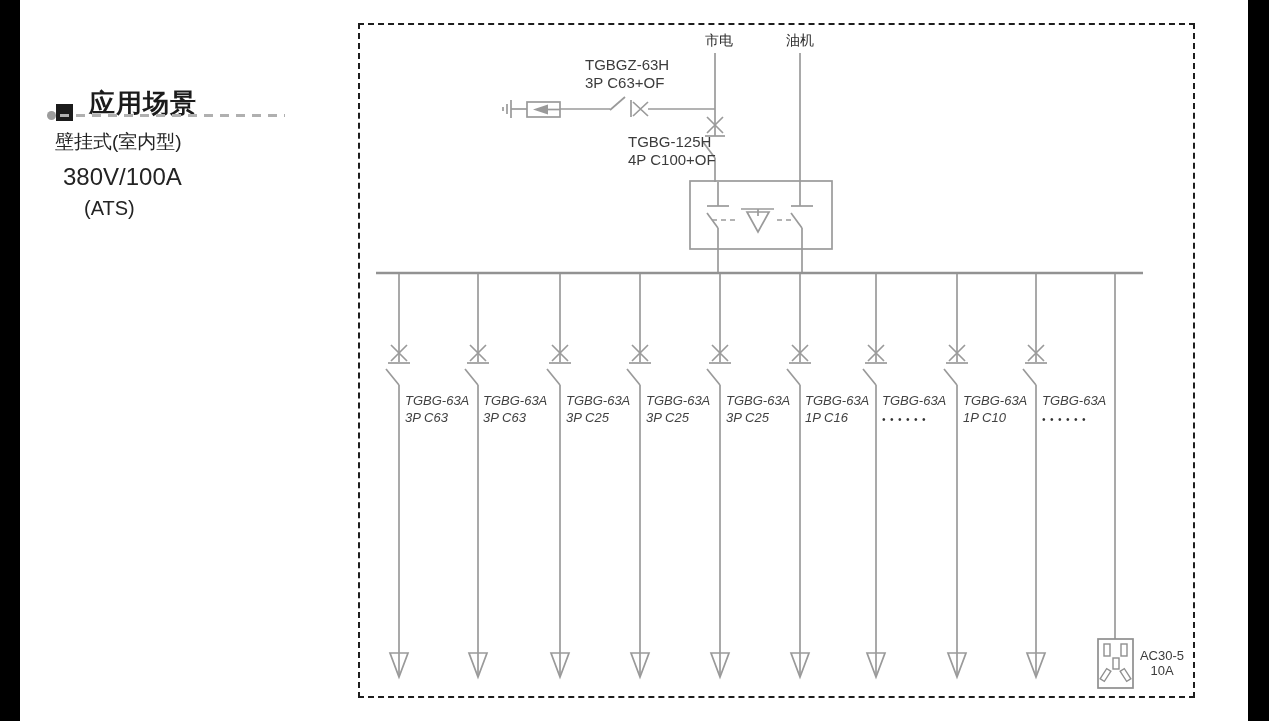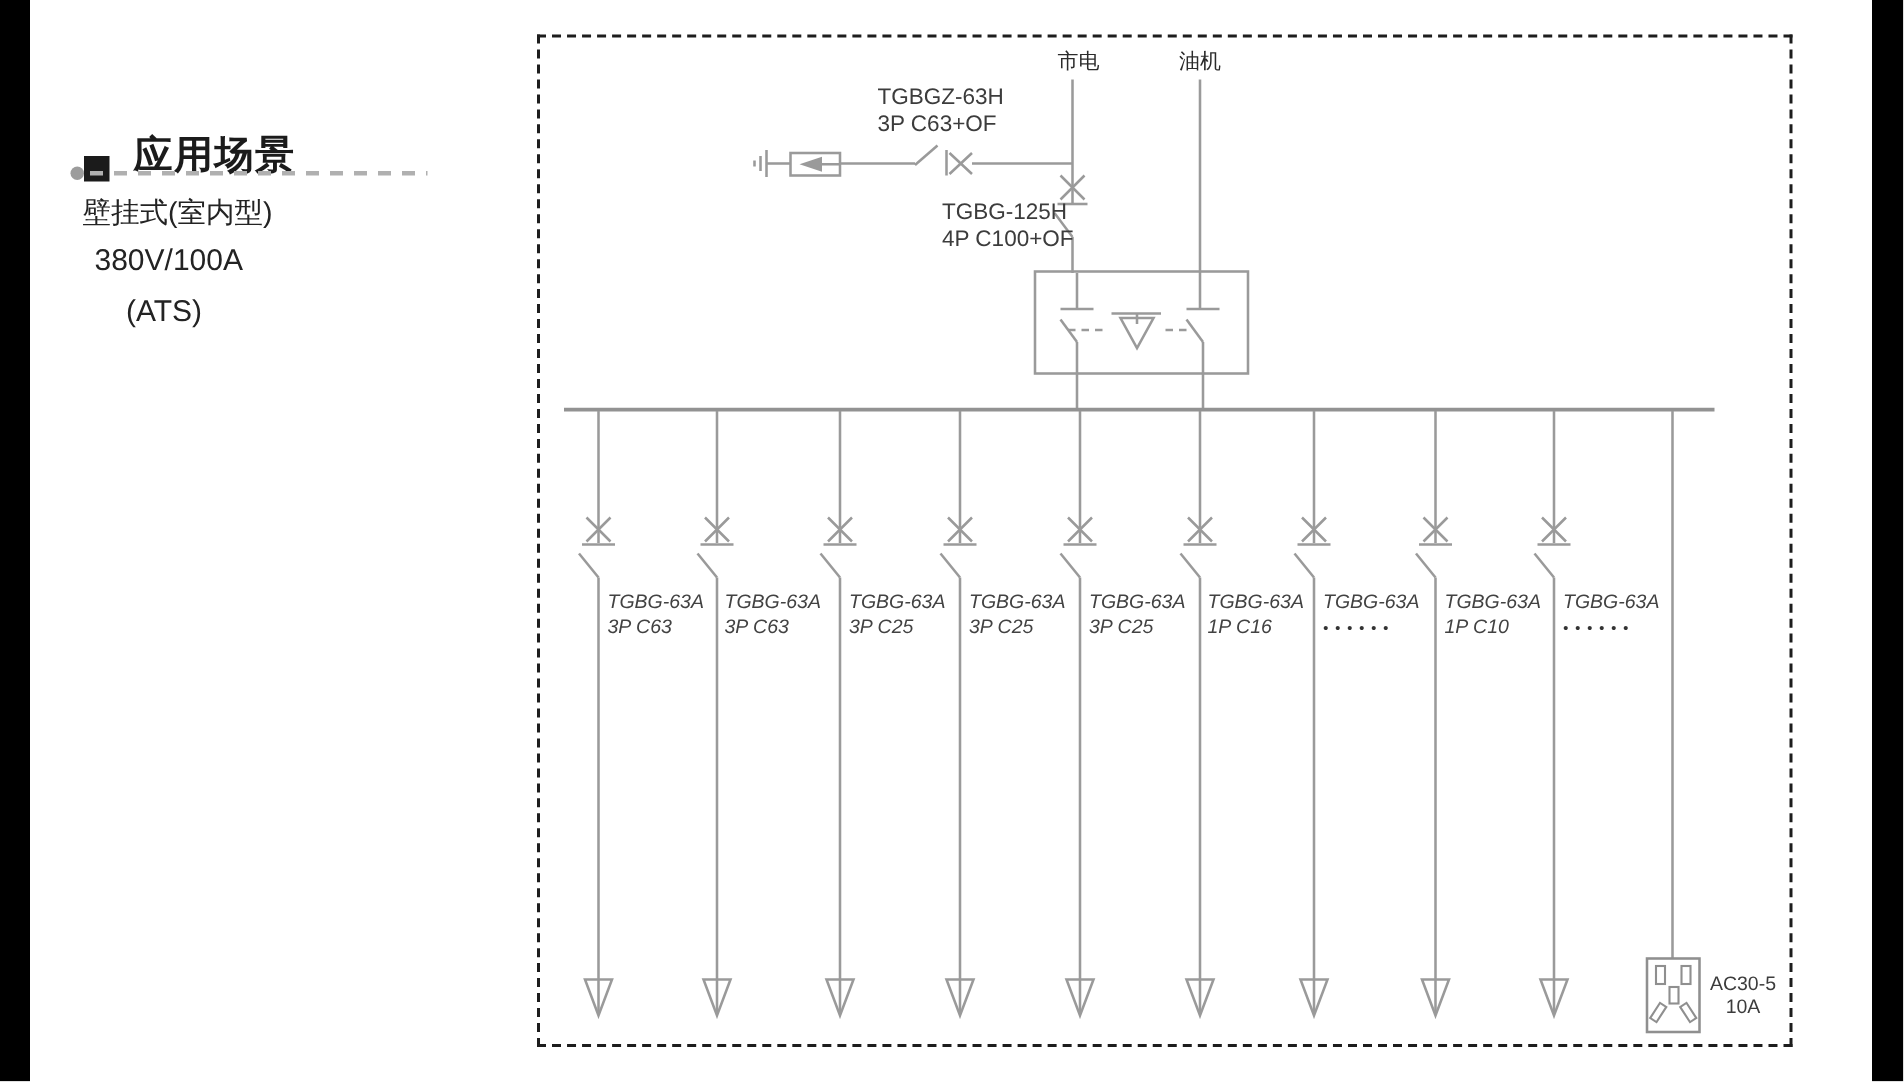--- a/index.html
+++ b/index.html
@@ -12,21 +12,21 @@
   
   .heading{position:absolute;left:56px;top:66px;display:flex;align-items:flex-end;color:#1b1b1b;margin-top:20px;}
   .heading .square{width:17px;height:17px;background:#1b1b1b;margin-right:16px;}
   .heading .txt{font-size:26px;font-weight:bold;letter-spacing:1px;}
   .divider{position:absolute;left:47px;top:110px;width:238px;height:11px;}
   .divider .dot{position:absolute;left:0;top:1px;width:9px;height:9px;border-radius:50%;background:#9c9c9c;}
   .divider .dashes{position:absolute;left:13px;right:0;top:4px;height:3px;
       background:repeating-linear-gradient(90deg,#b0b0b0 0 9px,transparent 9px 16px);}
   .panel-line{position:absolute;color:#232323;white-space:nowrap;}
   .pl-0{left:55px;top:129px;font-size:19px;}
-  .pl-1{left:63px;top:163px;font-size:20px;}
+  .pl-1{left:63px;top:163px;font-size:24px;}
   .pl-2{left:84px;top:197px;font-size:20px;}
 
   
   .frame{position:absolute;left:358px;top:23px;width:837px;height:675px;
          border:2px dashed #1d1d1d;box-sizing:border-box;}
   svg.circuit{position:absolute;left:0;top:0;}
 
   
   .dlabel{position:absolute;white-space:nowrap;color:#3c3c3c;}
   .src-label{font-size:14px;color:#2b2b2b;transform:translateX(-50%);}

